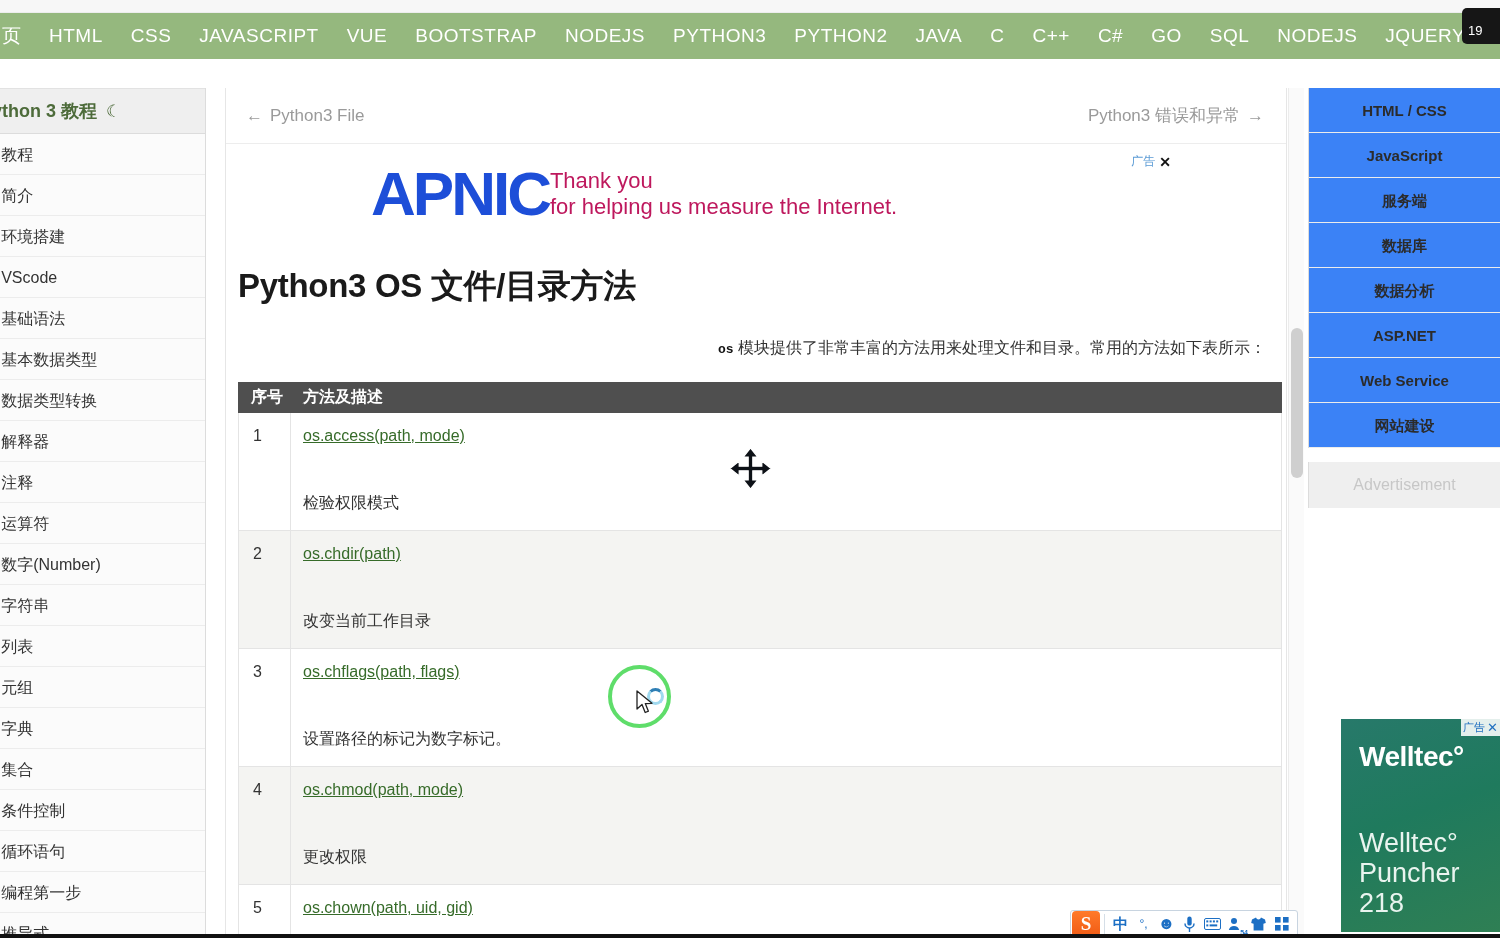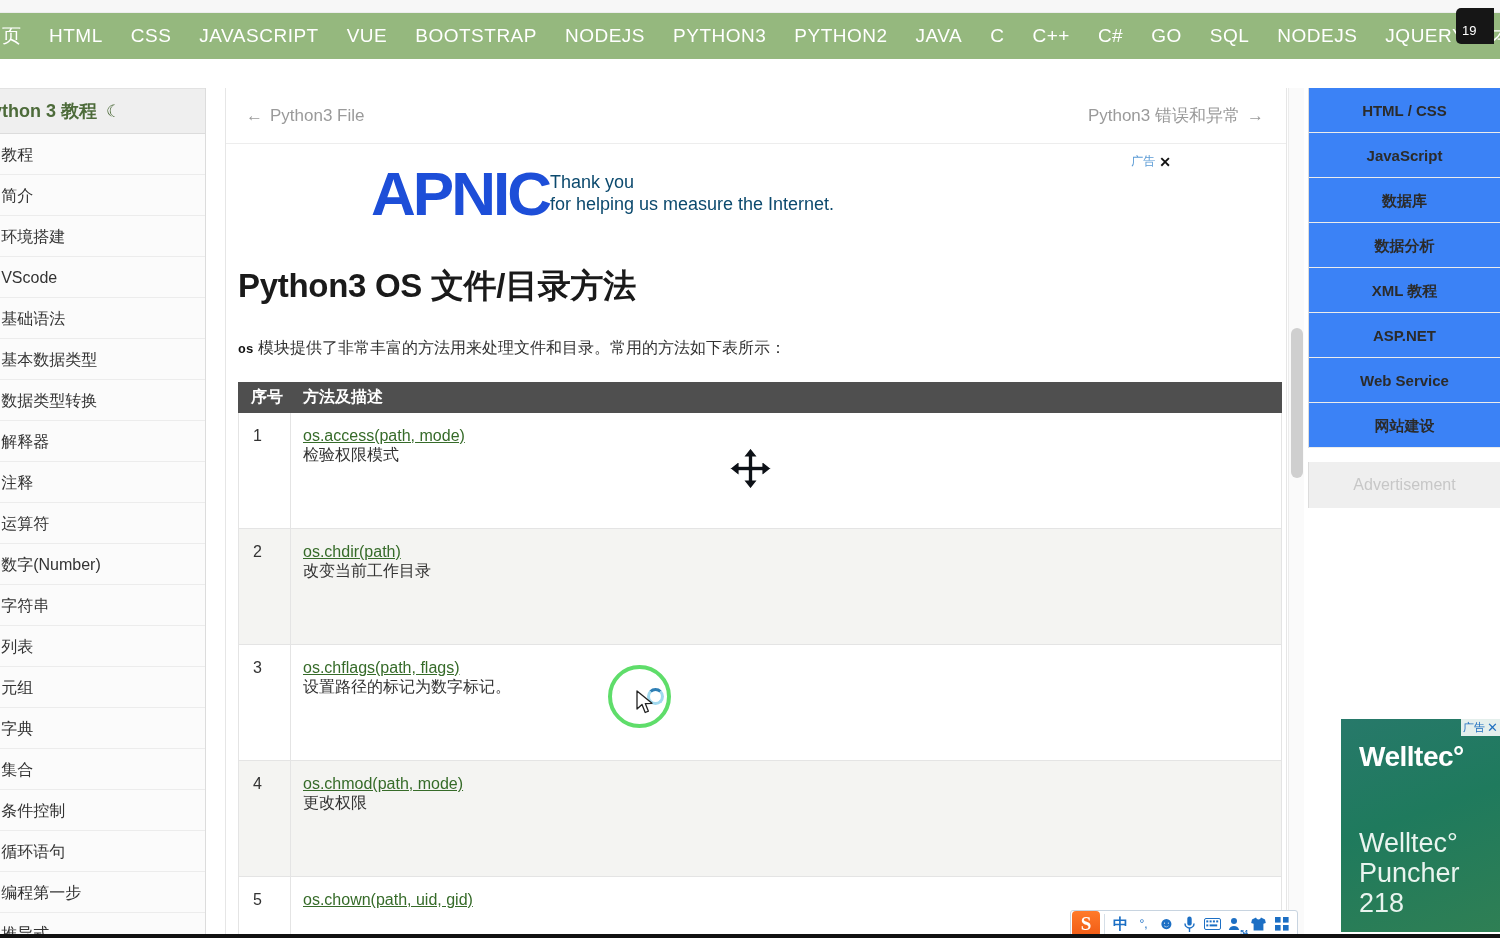--- a/index.html
+++ b/index.html
@@ -41,21 +41,21 @@
     padding: 0 14px;
     line-height: 46px;
     text-decoration: none;
     cursor: pointer;
   }
   .topnav .nav-item.first { padding-left: 2px; }
   .topnav .nav-item.cjk { letter-spacing: 0px; }
 
   
   .corner-badge {
-    position: absolute; right: 6px; top: 8px;
+    position: absolute; right: 0; top: 8px;
     width: 38px; height: 36px;
     background: #161616;
     border-radius: 5px 0 0 5px;
     color: #fff;
     font-size: 13px;
     display: flex; align-items: flex-end; justify-content: flex-start;
     padding: 0 0 6px 6px;
     z-index: 40;
   }
 
@@ -136,22 +136,22 @@
   }
   .apnic-logo {
     font-family: "Liberation Sans", sans-serif;
     font-weight: bold;
     font-size: 62px;
     letter-spacing: -3px;
     color: #1d4ed8;
     line-height: .95;
   }
   .apnic-text {
-    font-size: 18px;
-    color: #0c4a6e;
+    font-size: 22px;
+    color: #be185d;
     line-height: 1.2;
     margin-left: 1px;
     font-weight: 300;
   }
   .ad-close {
     position: absolute; right: 115px; top: 9px;
     display: flex; align-items: center; gap: 4px;
     font-size: 12px; color: #5b9bd5;
     cursor: pointer;
   }
@@ -164,20 +164,21 @@
     font-weight: bold;
     color: #1a1a1a;
     margin-top: 20px;
     letter-spacing: -.3px;
   }
   p.intro {
     margin-top: 26px;
     font-size: 16px;
     color: #333;
     line-height: 1.6;
+    text-align: right;
   }
   p.intro code {
     font-family: "Liberation Mono", monospace;
     font-size: 13px;
     font-weight: bold;
     color: #111;
   }
 
   table.methods {
     margin-top: 21px;
@@ -208,20 +209,21 @@
   table.methods tbody tr.even td { background: #f4f4f2; }
   table.methods td.idx { color: #333; padding-left: 14px; }
   table.methods td.desc a {
     color: #366b29;
     text-decoration: underline;
     font-size: 16px;
     cursor: pointer;
   }
   table.methods td.desc .dtext {
     display: block;
+    margin-top: 48px;
     color: #333;
   }
 
   
   .rightbar {
     position: absolute; left: 1308px; top: 88px;
     width: 192px; height: 850px;
     background: #fff;
     overflow: hidden;
   }
@@ -502,23 +504,23 @@
   </main>
 
   <div class="scroll-track">
     <div class="scroll-thumb"></div>
   </div>
 
   <aside class="rightbar">
     <ul class="cat-list" id="catlist">
         <li>HTML / CSS</li>
         <li>JavaScript</li>
+        <li>服务端</li>
         <li>数据库</li>
         <li>数据分析</li>
-        <li>XML 教程</li>
         <li>ASP.NET</li>
         <li>Web Service</li>
         <li>网站建设</li>
       </ul>
     <div class="adv-slot">
       <span>Advertisement</span>
     </div>
 
     <div class="welltec">
       <div class="welltec-badge">

